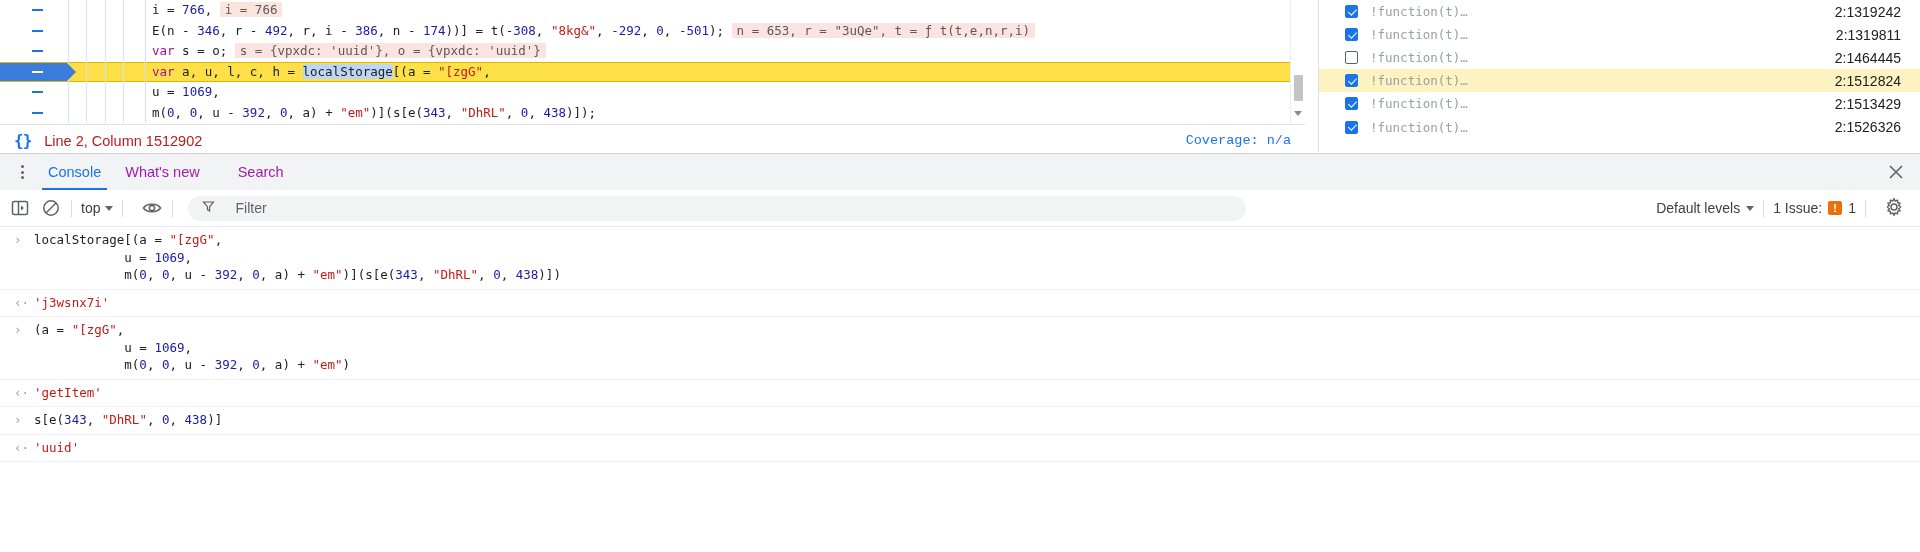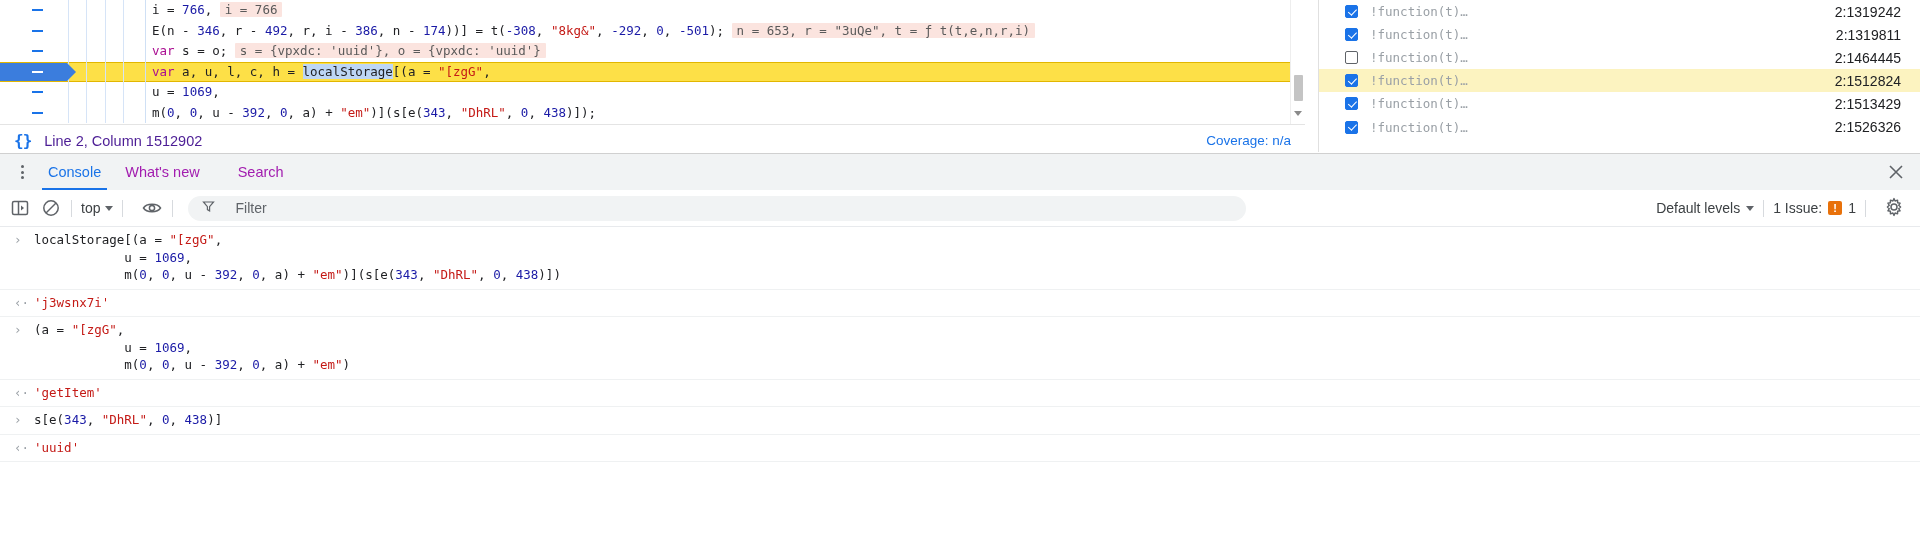--- a/index.html
+++ b/index.html
@@ -69,22 +69,22 @@
   }
 
   
   .src-status {
     position: absolute; left: 0; top: 124px; width: 1305px; height: 31px;
     background: #fff; border-top: 1px solid #e4e4e4;
     display: flex; align-items: center;
   }
   .braces { margin-left: 14px; color: #1a73e8; font-size: 16px; font-weight: 700;
             font-family: "DejaVu Sans Mono", monospace; letter-spacing: -1px; }
-  .src-status .pos { margin-left: 13px; font-size: 14.5px; color: #4c1d95; }
-  .coverage { position: absolute; right: 14px; font-size: 13.5px; color: #1a73e8; }
+  .src-status .pos { margin-left: 13px; font-size: 14.5px; color: #b91c1c; }
+  .coverage { position: absolute; right: 14px; font-size: 13.5px; color: #1a73e8; font-family: Liberation Mono, monospace; }
 
   
   .bp-pane {
     position: absolute; left: 1306px; top: 0; width: 614px; height: 152px;
     background: #fff; border-left: 1px solid #e0e0e0; overflow: hidden; margin-left: 12px;
   }
   .bp-row {
     display: flex; align-items: center; height: 23.1px;
     font-size: 13.5px; padding-left: 26px;
   }

